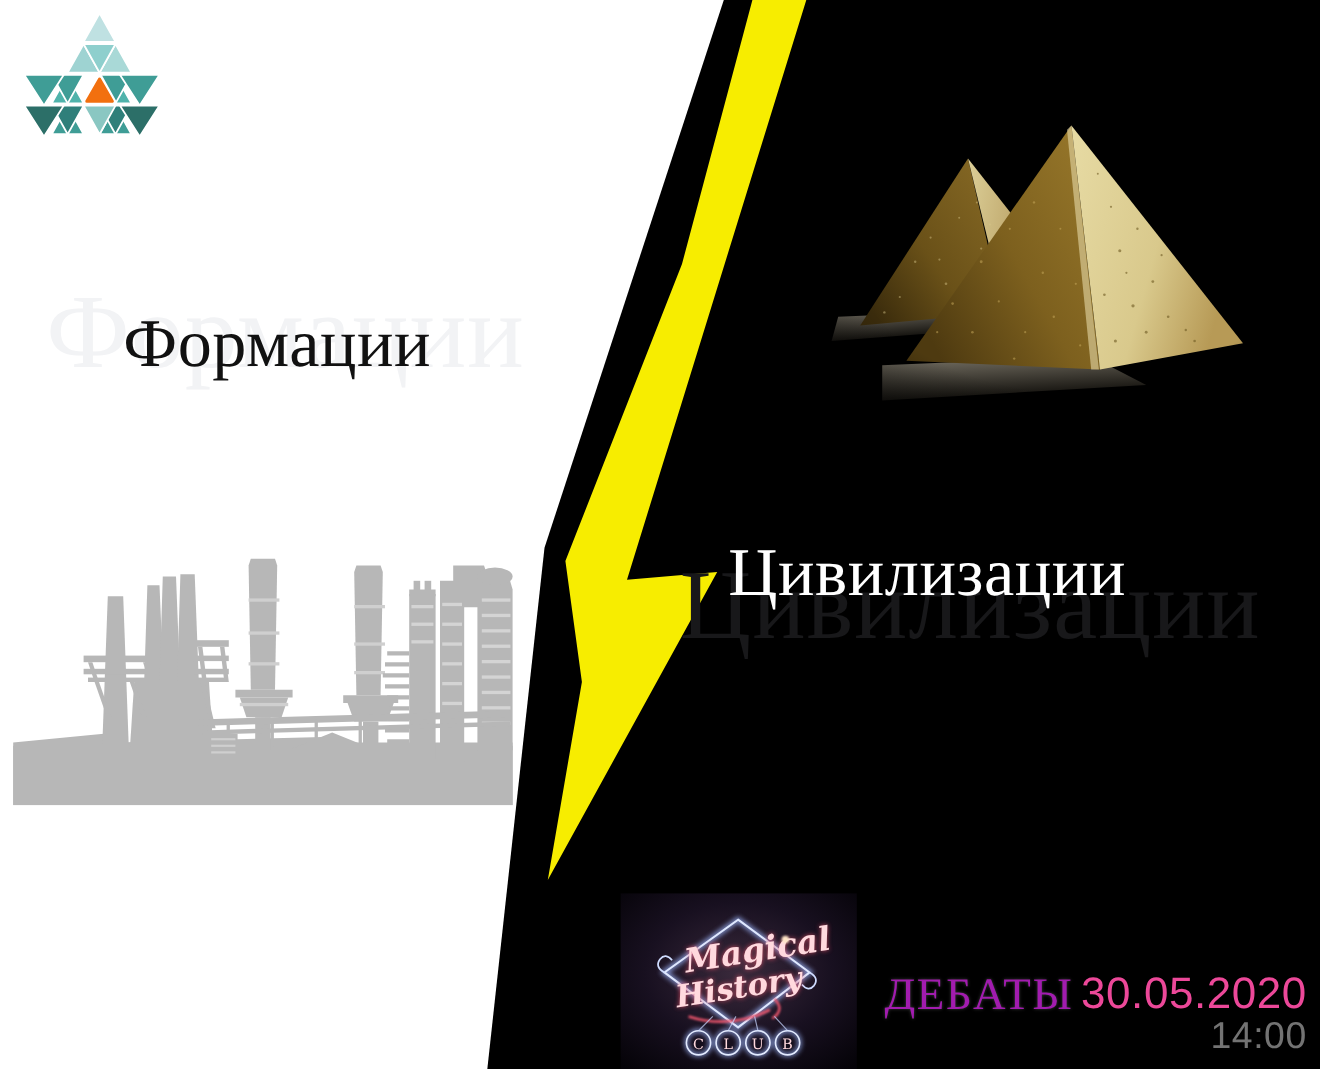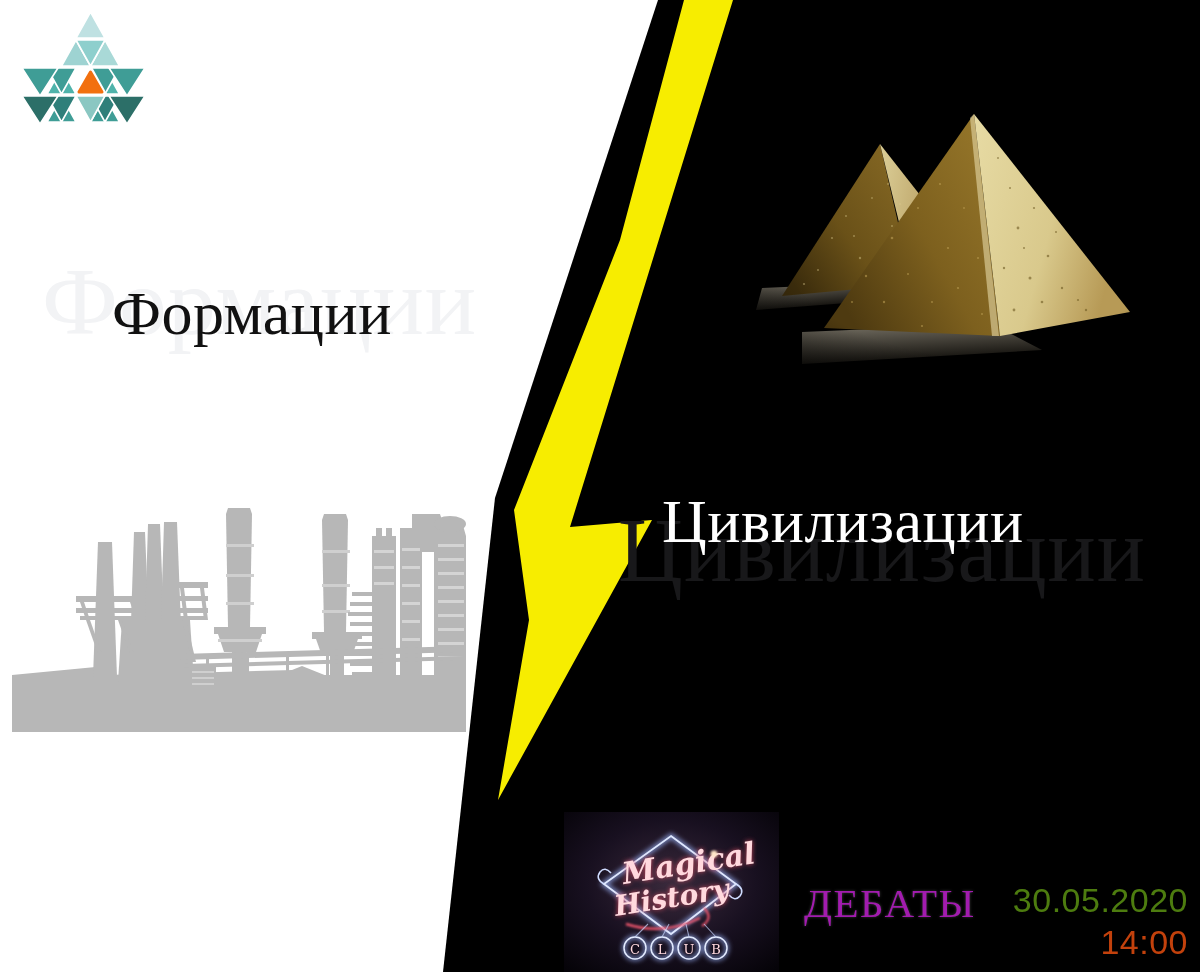--- a/index.html
+++ b/index.html
@@ -109,29 +109,29 @@
     position:absolute; left:14px; top:3px;
     font-family:"Liberation Serif", serif;
     font-size:41px; line-height:1;
     color:#a21caf; letter-spacing:1.5px;
     text-shadow:0 0 3px rgba(255,255,255,0.25);
     white-space:nowrap;
   }
   #event-date {
     position:absolute; right:2px; top:0px;
     font-family:"Liberation Sans", sans-serif;
-    font-size:34px; line-height:1.18;
-    color:#4d7c0f; letter-spacing:0.5px;
+    font-size:40px; line-height:1.18;
+    color:#ec4899; letter-spacing:0.5px;
     text-align:right; white-space:nowrap;
   }
   #event-time {
     position:absolute; right:2px; top:42px;
     font-family:"Liberation Sans", sans-serif;
     font-size:34px; line-height:1.18;
-    color:#c2410c; letter-spacing:0.5px;
+    color:#737373; letter-spacing:0.5px;
     text-align:right; white-space:nowrap;
   }
 </style>
 </head>
 <body>
 
 <div id="poster">
 
   <div class="half">
     <svg viewBox="0 0 1200 972" xmlns="http://www.w3.org/2000/svg">

